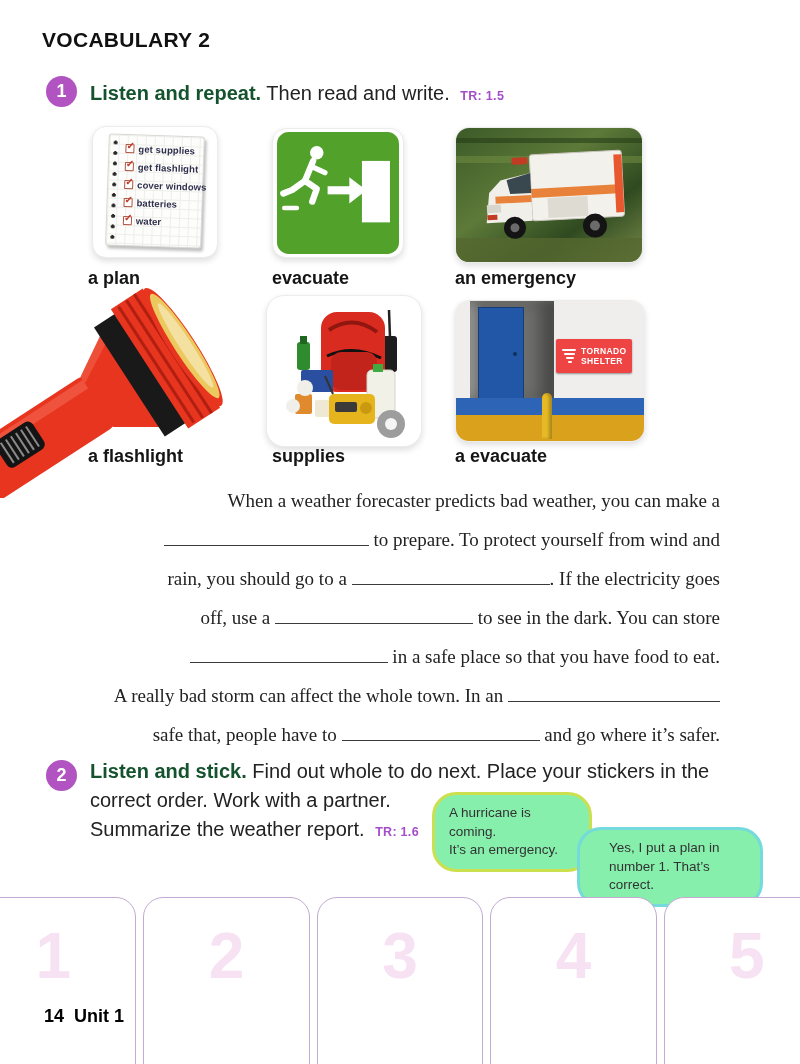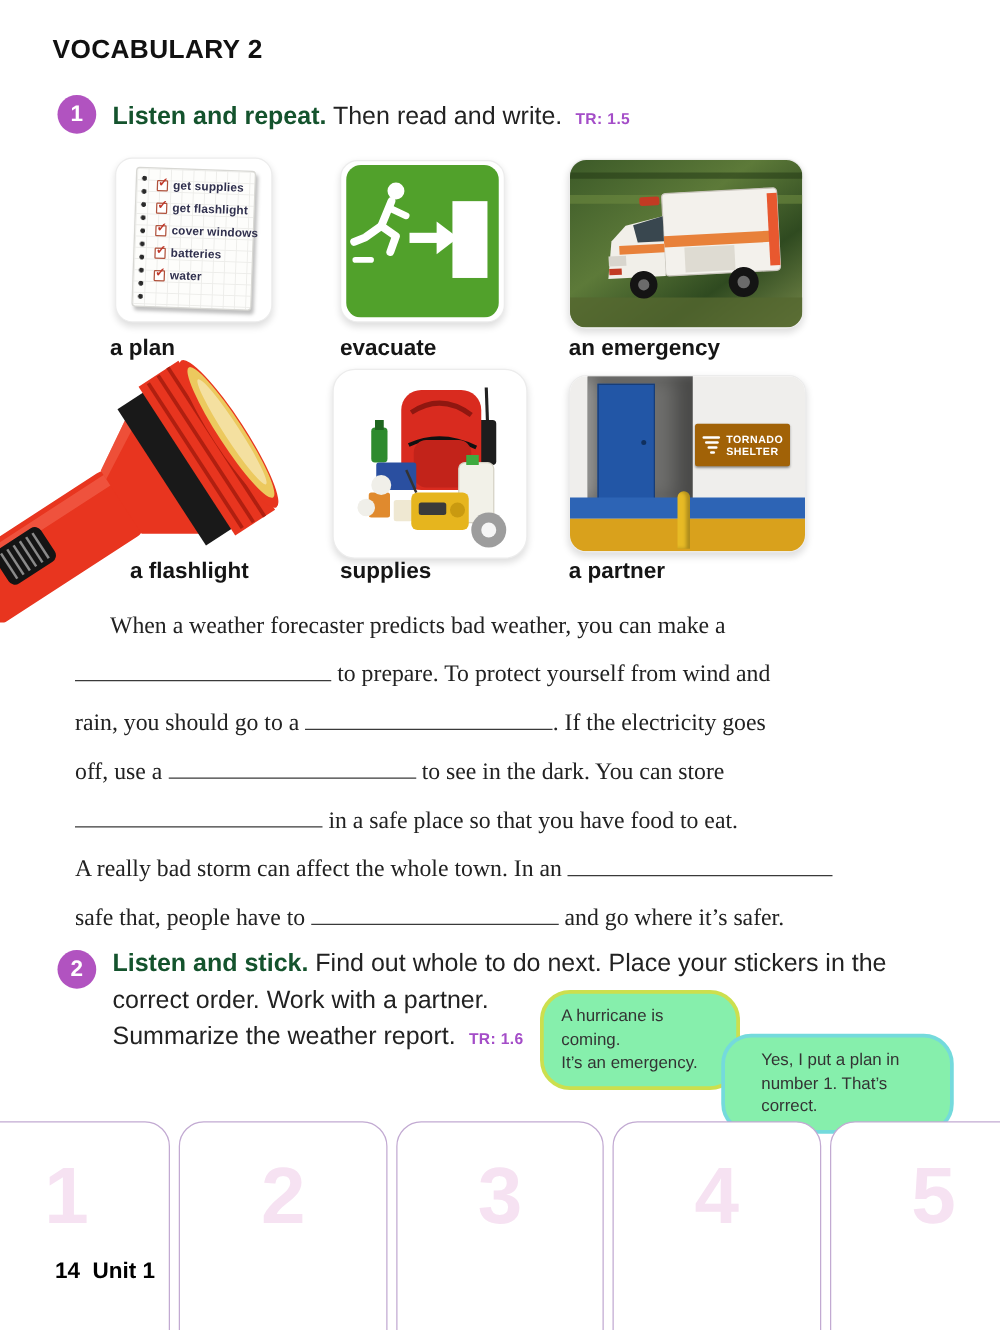--- a/index.html
+++ b/index.html
@@ -50,30 +50,30 @@
   .chk-box::after { content:"✓"; position:absolute; left:0; top:-5px; font-size:10px; color:#c0392b; font-weight:700; }
   .chk-label { font-size:9.5px; font-weight:700; color:#30304e; white-space:nowrap; letter-spacing:.1px; }
 
   
   .shelter-scene { position:relative; width:100%; height:100%; background:#efeeec; }
   .shelter-alcove { position:absolute; left:14px; top:0; width:84px; height:100px; background:#6f6f6d;
     box-shadow:inset -14px 0 16px rgba(0,0,0,.35), inset 6px 0 8px rgba(255,255,255,.25); }
   .shelter-door { position:absolute; left:8px; top:6px; width:46px; height:94px; background:#2256a6;
     border:1px solid #173d77; }
   .shelter-door::after { content:""; position:absolute; right:6px; top:44px; width:4px; height:4px; border-radius:50%; background:#10305e; }
-  .shelter-sign { position:absolute; right:12px; top:38px; width:76px; height:34px; background:#a16207;
+  .shelter-sign { position:absolute; right:12px; top:38px; width:76px; height:34px; background:#ef4444;
     border-radius:2px; display:flex; align-items:center; padding:0 5px; box-shadow:0 1px 2px rgba(0,0,0,.4); }
   .shelter-sign-text { color:#fff; font-size:8.5px; font-weight:800; letter-spacing:.4px; line-height:10px; margin-left:4px; }
   .blue-band { position:absolute; left:0; bottom:26px; width:100%; height:17px; background:#2d64b5; }
   .floor { position:absolute; left:0; bottom:0; width:100%; height:26px; background:#d9a11c; }
   .pole { position:absolute; left:86px; bottom:2px; width:10px; height:46px; background:#e7ba25; border-radius:5px 5px 0 0; box-shadow:inset -3px 0 3px rgba(0,0,0,.25); }
 
   
   .para { left:60px; top:481px; width:660px; font-family:"Liberation Serif", serif; font-size:19px; color:#222; }
-  .para .pline { height:39px; line-height:39px; white-space:nowrap; }
+  .para .pline { height:39px; line-height:39px; white-space:nowrap;text-align:right; }
   .blank { display:inline-block; border-bottom:1.5px solid #3a3a3a; height:15px; vertical-align:baseline; }
   .b205 { width:205px; } .b198 { width:198px; } .b210 { width:212px; }
   .indent { padding-left:28px; }
 
   
   .bubble {
     position:absolute; background:#86efac; border-radius:24px; padding:9px 14px;
     font-size:13.5px; line-height:18.5px; color:#333;
   }
   .bubble-green { border:3.5px solid #ccdf4e; }
@@ -252,23 +252,23 @@
         <div>TORNADO</div>
         <div>SHELTER</div>
       </div>
     </div>
     <div class="blue-band"></div>
     <div class="floor"></div>
     <div class="pole"></div>
   </div>
 </div>
 
-<div class="abs vlabel" style="left:104px; top:446px;">a flashlight</div>
+<div class="abs vlabel" style="left:88px; top:446px;">a flashlight</div>
 <div class="abs vlabel" style="left:272px; top:446px;">supplies</div>
-<div class="abs vlabel" style="left:455px; top:446px;">a partner</div>
+<div class="abs vlabel" style="left:455px; top:446px;">a evacuate</div>
 
 <div class="abs para">
   <div class="pline indent">
     <span>When a weather forecaster predicts bad weather, you can make a</span>
   </div>
   <div class="pline">
     <span class="blank b205"></span>
     <span>to prepare. To protect yourself from wind and</span>
   </div>
   <div class="pline">

